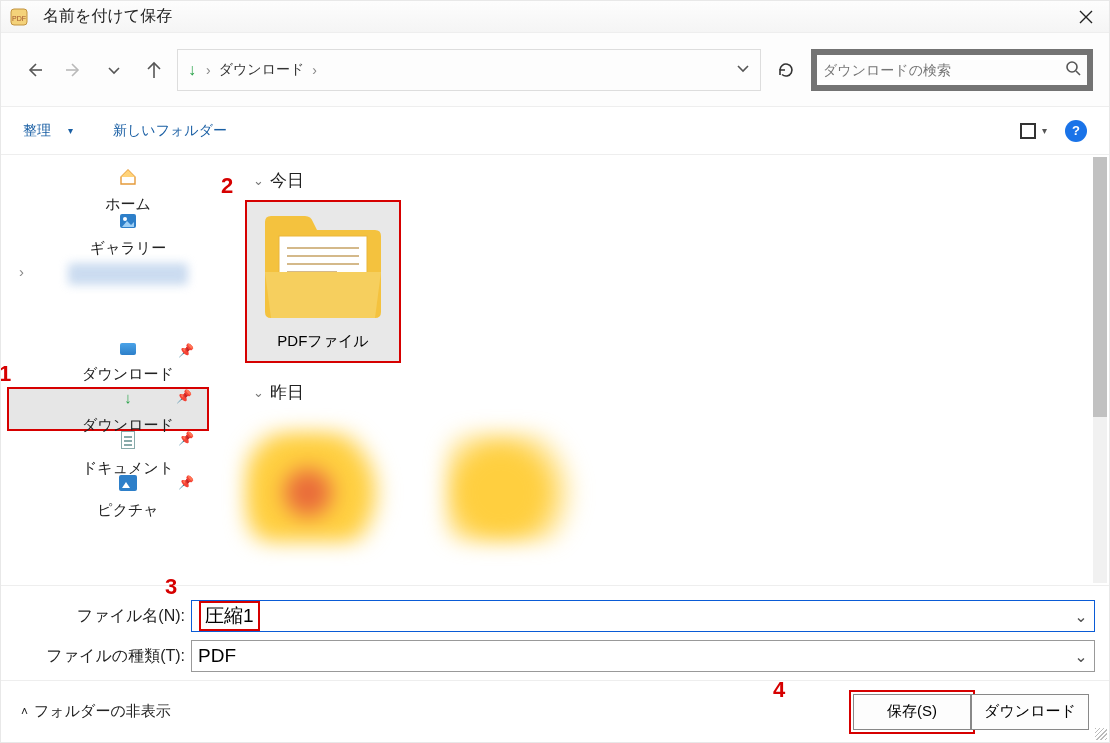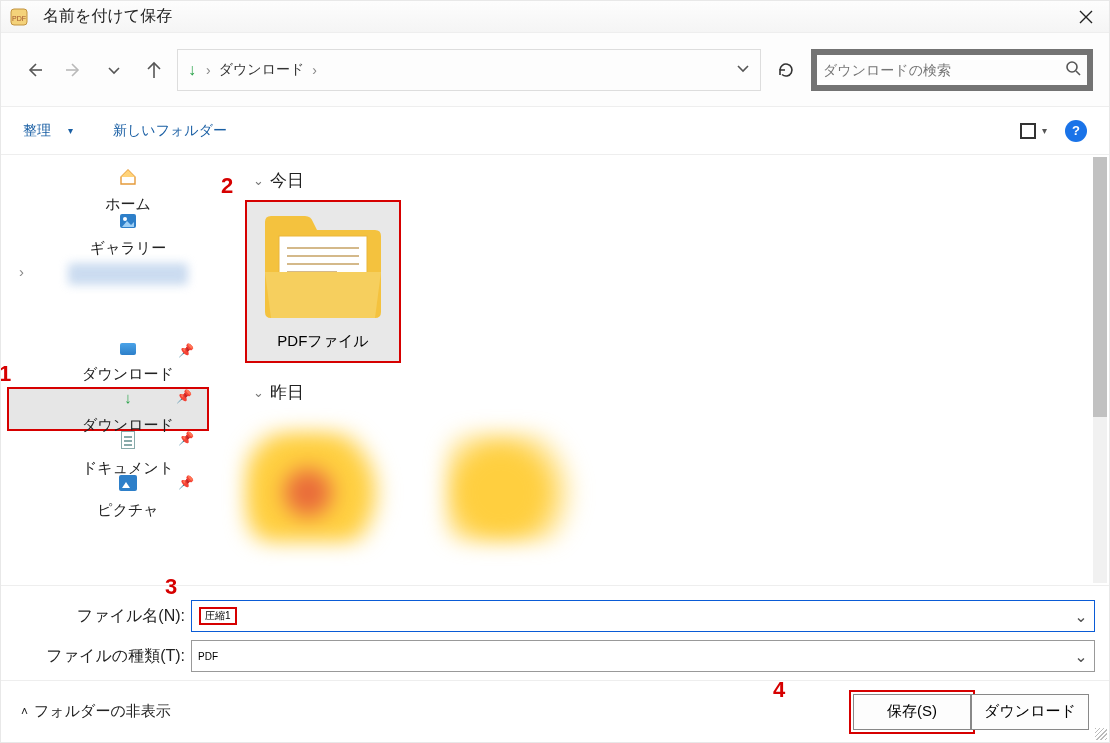--- a/index.html
+++ b/index.html
@@ -58,21 +58,21 @@
 
 
 .ann { position:absolute; color:#d60000; font-weight:bold; font-size:22px; font-family: Arial, sans-serif; }
 
 
 .filefields { padding: 14px 14px 8px; display:flex; flex-direction:column; gap:8px; position:relative; border-top:1px solid #eee;}
 .fieldrow { display:flex; align-items:center; gap:6px; }
 .fieldrow label { width:170px; text-align:right; font-size:16px; color:#222; }
 .combo { flex:1; height:32px; border:1px solid #0a5bd6; display:flex; align-items:center; position:relative; }
 .combo.plain { border-color:#999; }
-.combo .valwrap { flex:1; padding-left:6px; font-size:10px; }
+.combo .valwrap { flex:1; padding-left:6px; font-size:19px; }
 .combo .dd { width:26px; text-align:center; color:#555; }
 .hl-val { border:2px solid #d60000; padding:0 4px; margin:1px; display:inline-block; }
 
 
 .footer { height:62px; display:flex; align-items:center; padding: 0 20px; position:relative; border-top:1px solid #eee;}
 .footer .hide { display:flex; align-items:center; gap:6px; font-size:15px; color:#222; }
 .footer .btns { margin-left:auto; display:flex; }
 .btn { height:36px; min-width:118px; border:1px solid #888; background:#fdfdfd; font-size:15px; display:flex; align-items:center; justify-content:center; }
 .btn.primary { outline:2px solid #d60000; outline-offset:2px; }
 

